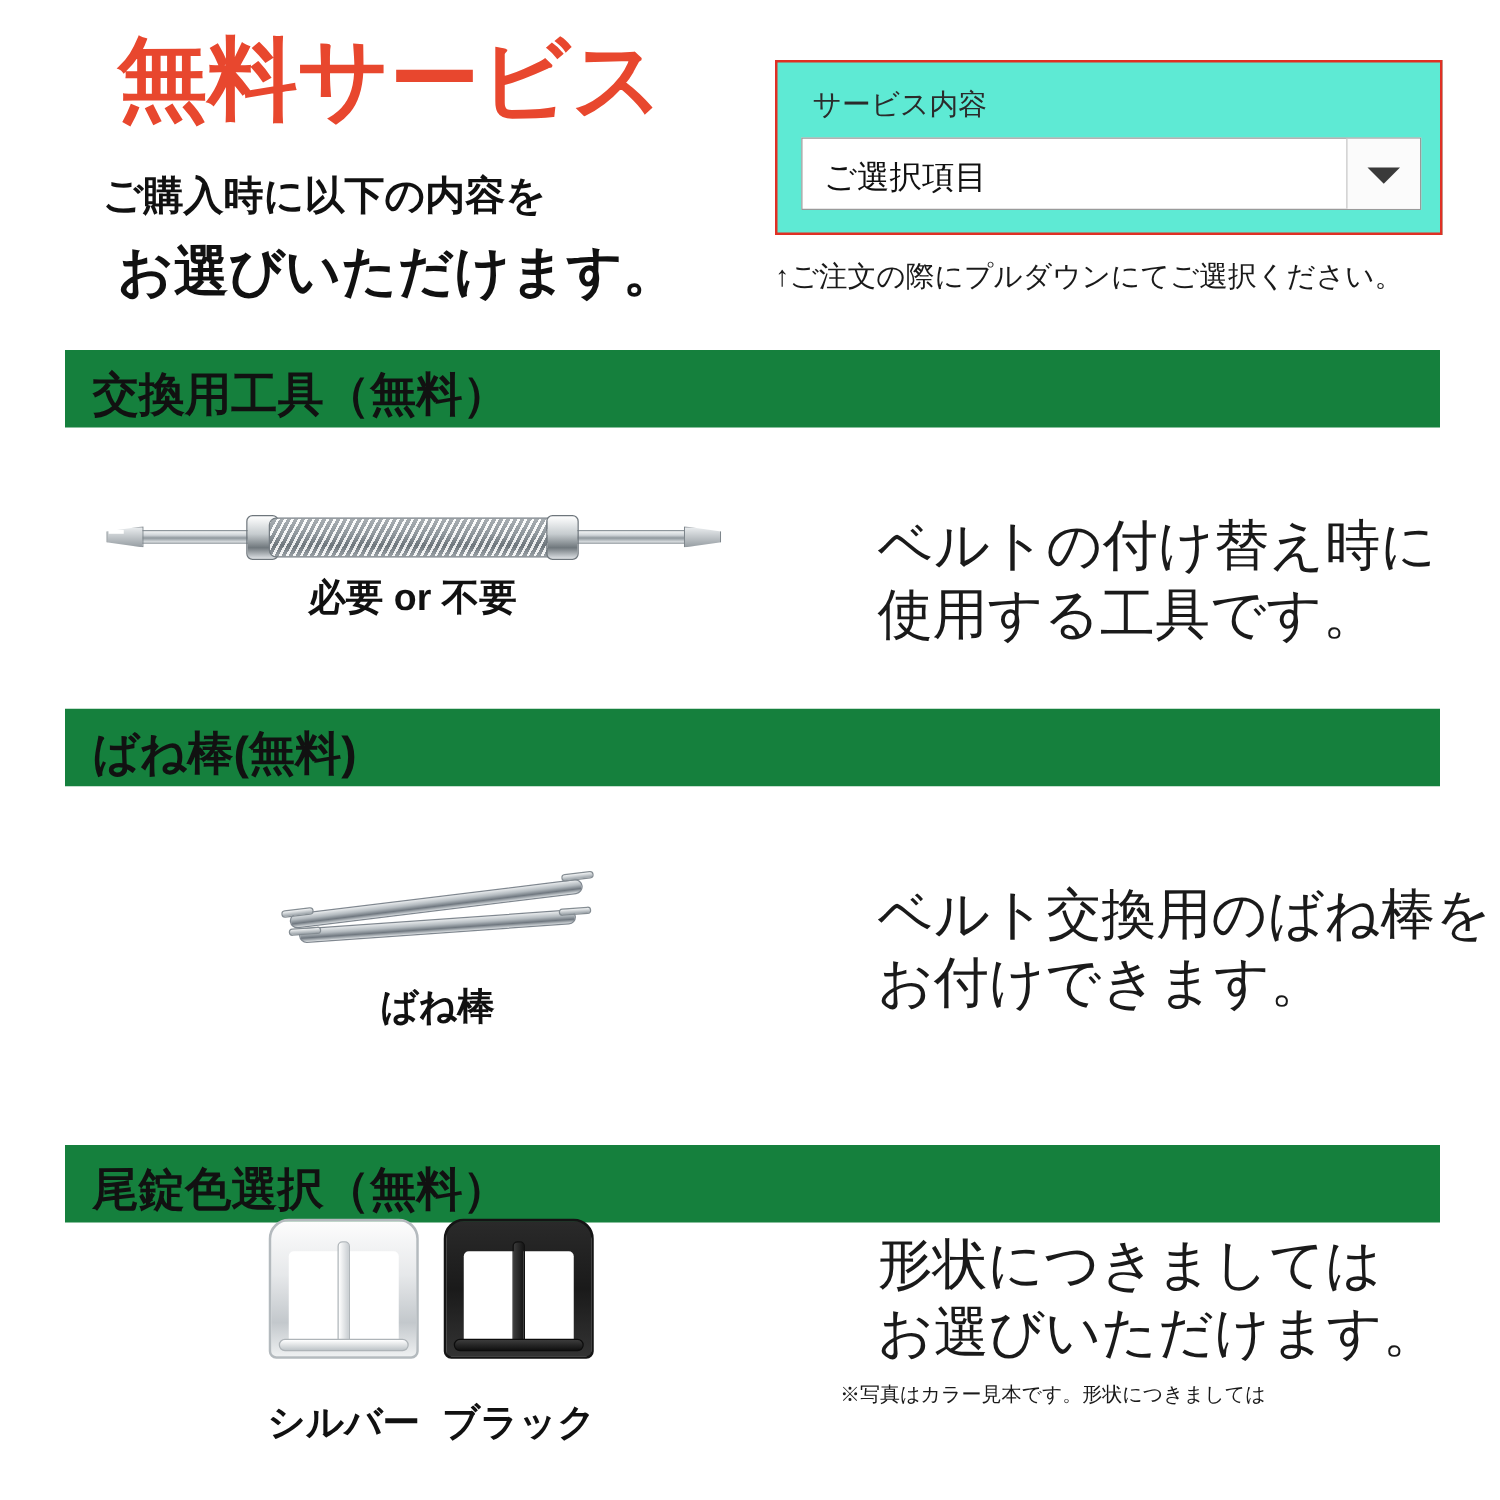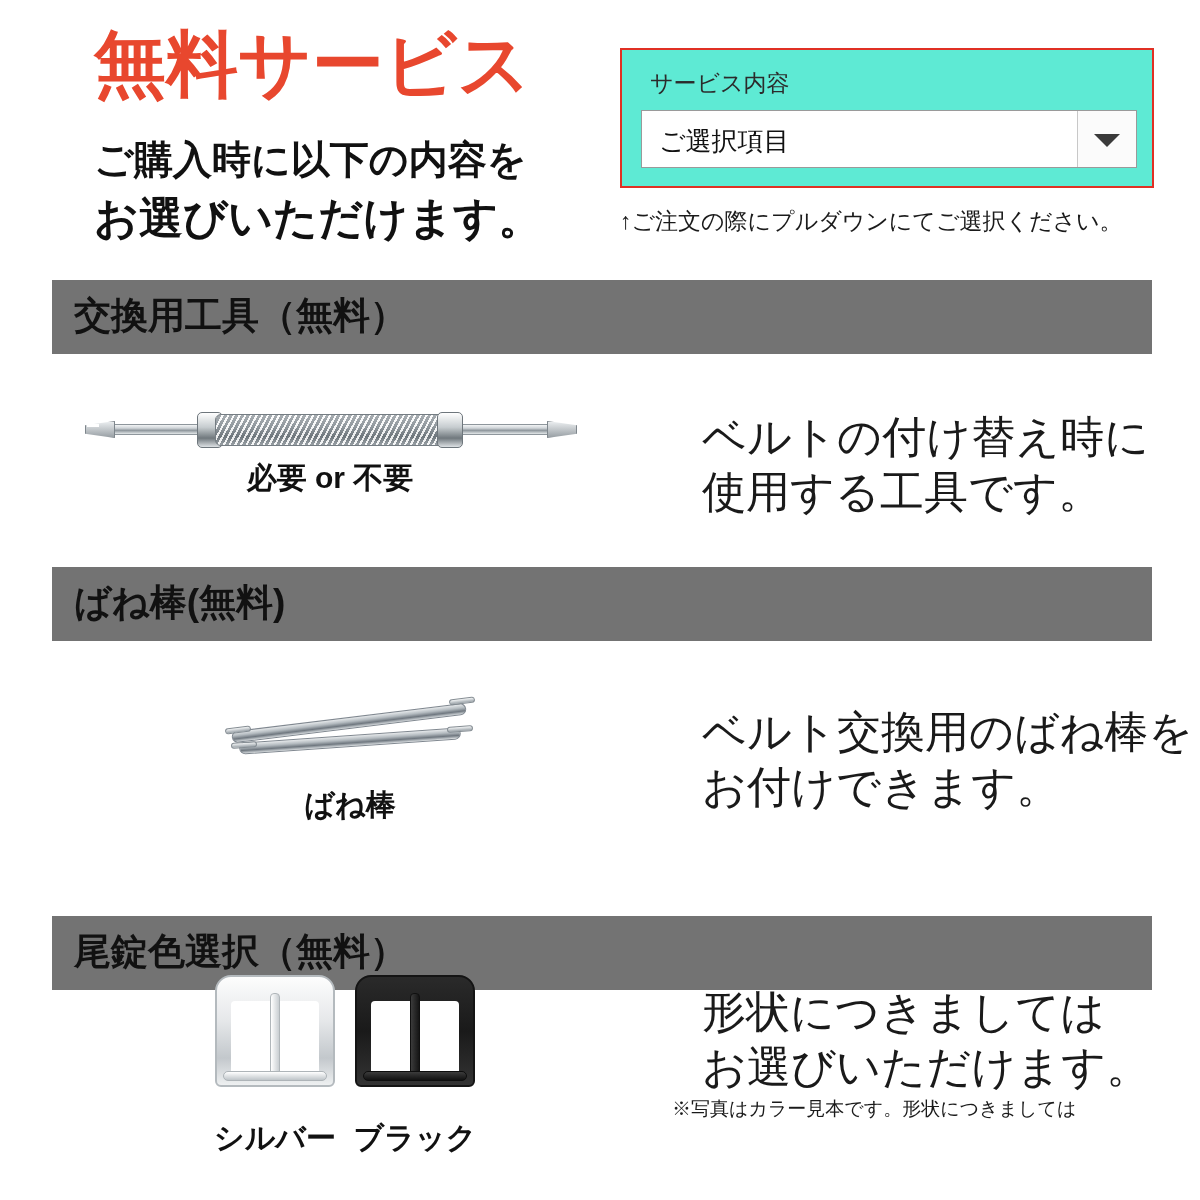--- a/index.html
+++ b/index.html
@@ -34,23 +34,23 @@
     top: 28px;
     font-size: 72px;
     font-weight: bold;
     color: #e8472e;
     letter-spacing: 0px;
     line-height: 1.0;
     white-space: nowrap;
   }
   .sub-line1 {
     position: absolute;
-    left: 52px;
+    left: 40px;
     top: 140px;
-    font-size: 39px;
+    font-size: 32px;
     font-weight: bold;
     color: #111111;
     line-height: 1.0;
     white-space: nowrap;
   }
   .sub-line2 {
     position: absolute;
     left: 52px;
     top: 196px;
     font-size: 44px;
@@ -122,22 +122,22 @@
     font-size: 23px;
     color: #1a1a1a;
     white-space: nowrap;
   }
 
   
   .section-bar {
     position: absolute;
     left: 52px;
     width: 1100px;
-    height: 74px;
-    background: #737373;
+    height: 62px;
+    background: #15803d;
   }
   .section-bar .title {
     position: absolute;
     left: 22px;
     top: 11px;
     font-size: 37px;
     font-weight: bold;
     color: #111111;
     white-space: nowrap;
   }
@@ -330,24 +330,25 @@
     box-sizing: border-box;
   }
   .black .buckle-bar {
     background: linear-gradient(to bottom, #3c3c3c, #111111);
     border: 1px solid #0d0d0d;
     box-sizing: border-box;
   }
 
   .note-small {
     position: absolute;
-    font-size: 19px;
+    font-size: 16px;
     color: #1a1a1a;
     line-height: 1.4;
     white-space: nowrap;
+    margin-top: 10px;
   }
 </style>
 </head>
 <body>
 
 <div class="page">
 
   <div class="header">
     <div class="headline">無料サービス</div>
     <div class="sub-line1">ご購入時に以下の内容を</div>

